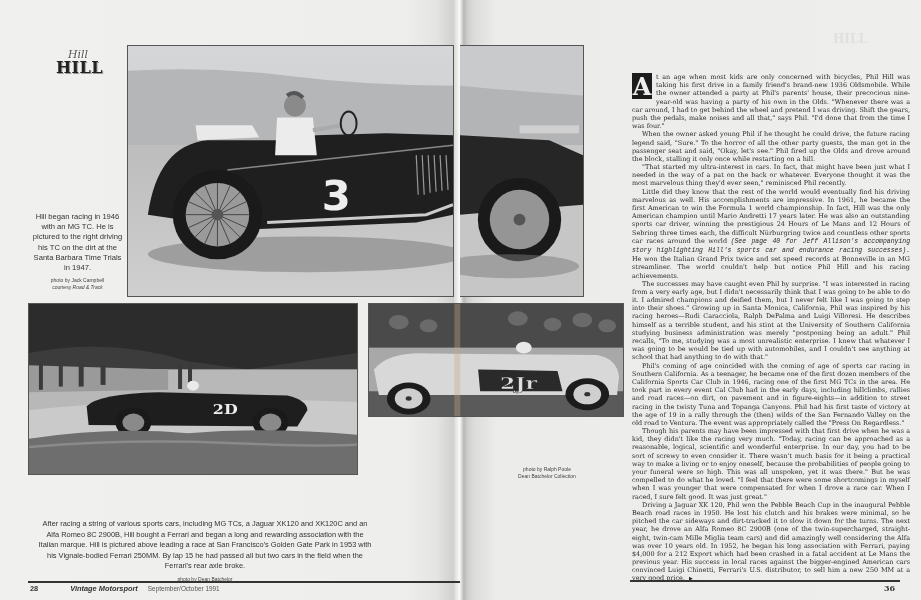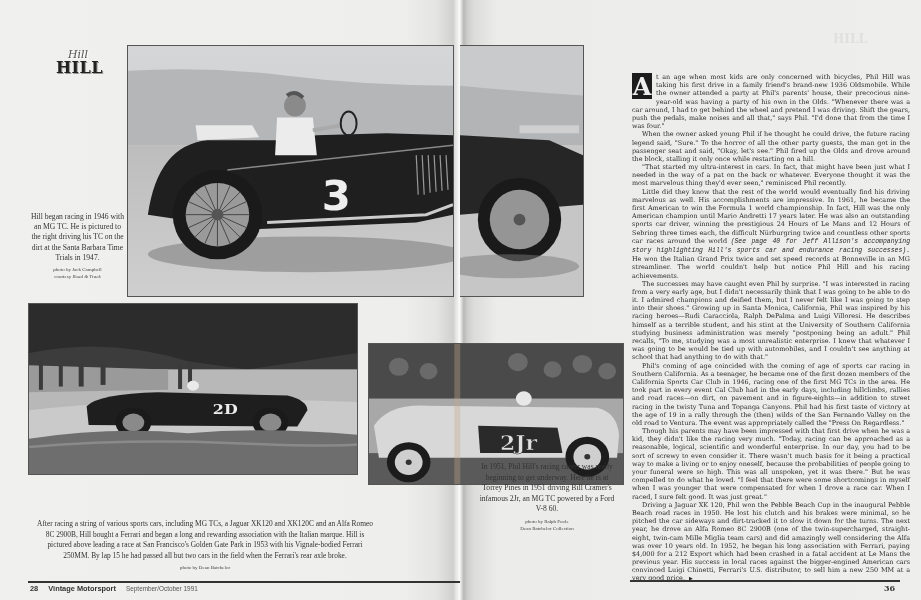--- a/index.html
+++ b/index.html
@@ -18,38 +18,38 @@
   .logo { position: absolute; left: 56px; top: 50px; width: 44px; text-align: center; }
   .logo-script { font-family: "DejaVu Serif", serif; font-style: italic; font-size: 11px; color: #555; line-height: 10px; text-shadow: 1px 1px 0 #fff; }
   .logo-main { font-family: "DejaVu Serif", serif; font-weight: bold; font-size: 16px; letter-spacing: 0.5px; color: #222;
     text-shadow: 1px 1px 0 #999; line-height: 16px; }
 
   
   .photo { position: absolute; overflow: hidden; border: 1px solid #555; }
   .photo svg { display: block; width: 100%; height: 100%; }
   .photo-mg { left: 127px; top: 45px; width: 327px; height: 252px; }
   .photo-ferrari { left: 28px; top: 303px; width: 330px; height: 172px; }
-  .photo-2jr { left: 368px; top: 303px; width: 256px; height: 142px; margin-top: 40px; }
+  .photo-2jr { left: 368px; top: 303px; width: 256px; height: 114px; }
   .photo-2jr-right { left: 460px; top: 45px; width: 124px; height: 252px; border-left: none; }
 
   
-  .caption { position: absolute; font-family: Liberation Serif, serif; color: #333; text-align: center; }
+  .caption { position: absolute; font-family: Liberation Sans, sans-serif; color: #333; text-align: center; }
   .caption-1 { left: 30px; top: 212px; width: 95px; font-size: 7.6px; line-height: 10.2px; }
   .caption-2 { left: 37px; top: 519px; width: 336px; font-size: 7.4px; line-height: 10.6px; }
   .caption-3 { left: 477px; top: 462px; width: 140px; font-size: 7.6px; line-height: 10.6px; }
   .credit { font-size: 5px; line-height: 6.6px; margin-top: 4px; color: #444; }
   .credit i { font-style: italic; }
 
   
   .footer-line { position: absolute; height: 2px; background: #333; }
   .footer-line-left { left: 28px; top: 581px; width: 432px; }
   .footer-line-right { left: 630px; top: 580px; width: 270px; }
   .footer-left { position: absolute; left: 30px; top: 584px; font-size: 7.4px; color: #333; white-space: nowrap; }
   .footer-left .pg { font-weight: bold; margin-right: 8px; }
-  .footer-left .mag { font-weight: bold; margin-right: 8px; }
+  .footer-left .mag { font-weight: bold; font-style: italic; margin-right: 8px; margin-left: 22px; }
   .footer-left .date { font-size: 6.4px; color: #555; }
   .footer-right { position: absolute; left: 884px; top: 583px; font-family: "DejaVu Serif", serif; font-weight: bold; font-size: 8px; color: #333; }
 
   
   .article { position: absolute; left: 632px; top: 73px; width: 278px; font-family: "DejaVu Serif", serif;
     font-size: 6.45px; line-height: 8.18px; color: #2a2a2a; text-align: justify; }
   .article p { text-indent: 10px; }
   .article p.first { text-indent: 0; }
   .dropcap { float: left; width: 20px; height: 26px; background: #1c1c1c; color: #eee;
     font-family: "DejaVu Serif", serif; font-weight: bold; font-size: 24px; line-height: 28px; text-align: center;
@@ -207,21 +207,20 @@
       <div><span>courtesy </span><i>Road &amp; Track</i></div>
     </div>
   </div>
 
   <div class="caption caption-2">
     <div>After racing a string of various sports cars, including MG TCs, a Jaguar XK120 and XK120C and an Alfa Romeo 8C 2900B, Hill bought a Ferrari and began a long and rewarding association with the Italian marque.  Hill is pictured above leading a race at San Francisco's Golden Gate Park in 1953 with his Vignale-bodied Ferrari 250MM.  By lap 15 he had passed all but two cars in the field when the Ferrari's rear axle broke.</div>
     <div class="credit">photo by Dean Batchelor</div>
   </div>
 
   <div class="caption caption-3">
-    <div>In 1951, Phil Hill's racing career was really beginning to get underway.  Here he is at Torrey Pines in 1951 driving Bill Cramer's infamous 2Jr, an MG TC powered by a Ford V-8 60.</div>
     <div class="credit">
       <div>photo by Ralph Poole</div>
       <div>Dean Batchelor Collection</div>
     </div>
   </div>
 
   <div class="ghost-logo">HILL</div>
 
   <div class="article">
     <p class="first"><span class="dropcap">A</span><span>t an age when most kids are only concerned with bicycles, Phil Hill was taking his first drive in a family friend's brand-new 1936 Oldsmobile. While the owner attended a party at Phil's parents' house, their precocious nine-year-old was having a party of his own in the Olds.  "Whenever there was a car around, I had to get behind the wheel and pretend I was driving. Shift the gears, push the pedals, make noises and all that," says Phil.  "I'd done that from the time I was four."</span></p>

